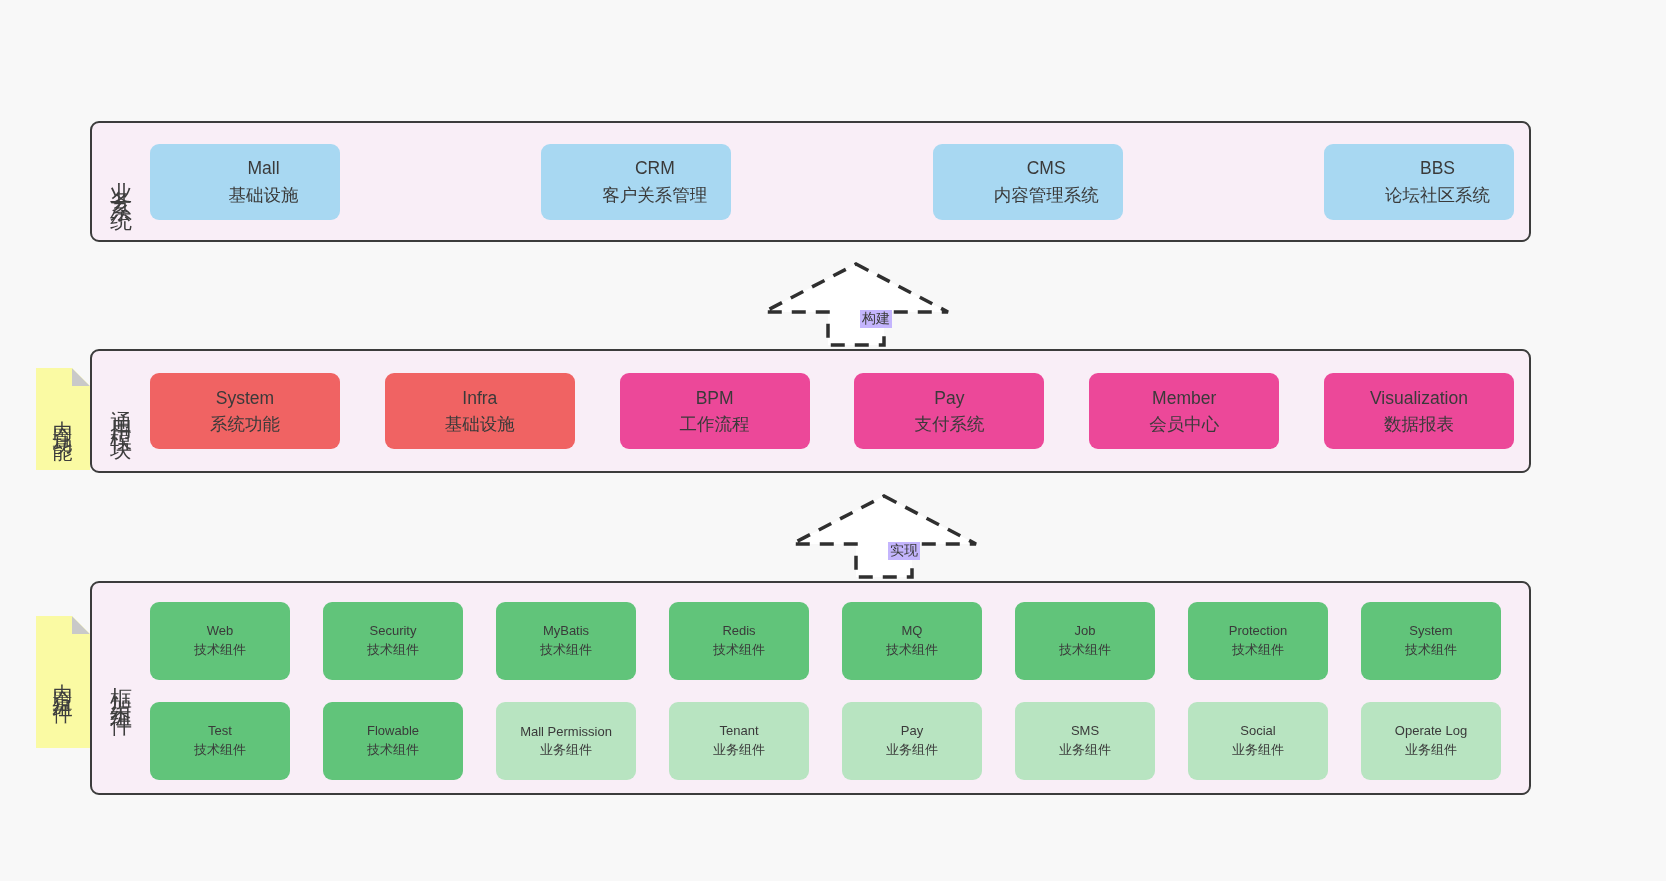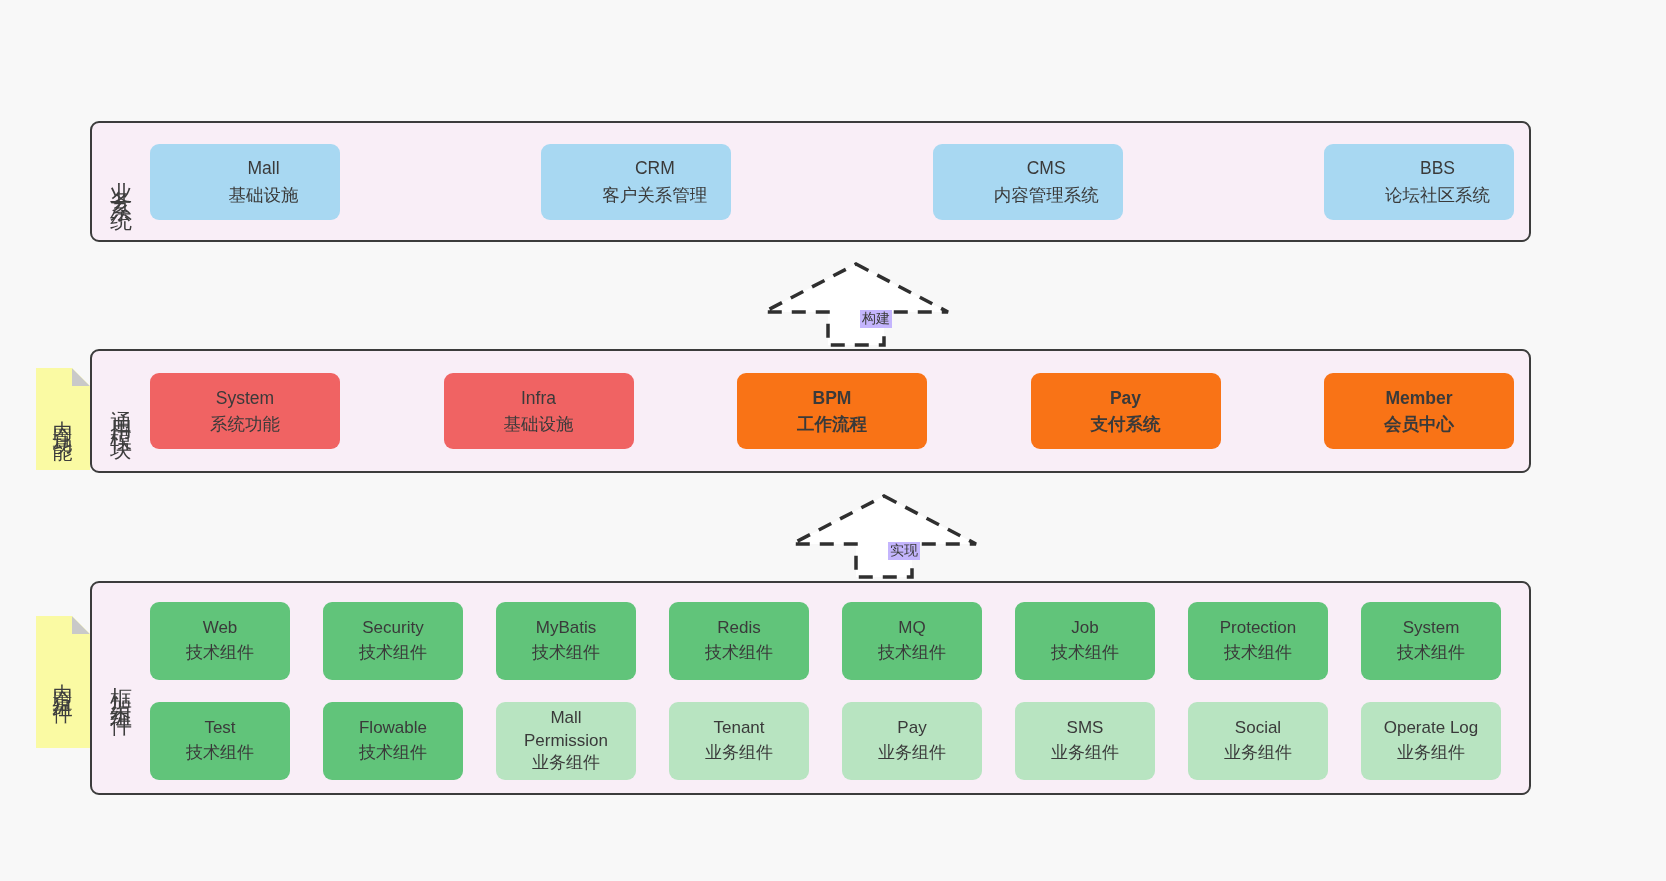--- a/index.html
+++ b/index.html
@@ -21,29 +21,29 @@
     font-size:22px;letter-spacing:9px;color:#3d3d3d;line-height:1;
   }
   .row6{flex:1;display:flex;align-items:center;justify-content:space-between;margin-right:15px;}
   .box{
     width:190px;height:76px;border-radius:9px;display:flex;flex-direction:column;
     align-items:center;justify-content:center;text-align:center;box-sizing:border-box;
   }
   .box-title,.box-sub{font-size:17.5px;line-height:1.5;color:#3a3a3a;}
   .box--blue{background:#a8d8f2;padding-left:37px;}
   .box--red{background:#f06363;}
-  .box--pink{background:#f97316;font-weight:bold;}
+  .box--pink{background:#ec4899;}
   .box--green{background:#61c47a;}
   .box--lightgreen{background:#b8e4c1;}
   .grid8{
     flex:1;margin:19px 28px 17px 0;display:grid;
     grid-template-columns:repeat(8,1fr);column-gap:33px;row-gap:22px;
   }
   .grid8 .box{width:auto;height:78px;}
-  .grid8 .box-title,.grid8 .box-sub{font-size:17px;line-height:1.45;}
+  .grid8 .box-title,.grid8 .box-sub{font-size:13px;line-height:1.45;}
   .box--tight .box-title{max-width:102px;line-height:1.3;}
   .box--tight .box-sub{line-height:1.35;}
   .sticky{
     position:absolute;width:54px;background:#fafaa3;z-index:1;
     display:flex;align-items:center;justify-content:center;
     clip-path:polygon(0 0, calc(100% - 18px) 0, 100% 18px, 100% 100%, 0 100%);
   }
   .sticky::after{
     content:"";position:absolute;top:0;right:0;width:18px;height:18px;
     background:#c9c9c9;clip-path:polygon(0 0, 100% 100%, 0 100%);
@@ -114,20 +114,24 @@
         <div class="box-sub">工作流程</div>
       </div>
       <div class="box box--pink">
         <div class="box-title">Pay</div>
         <div class="box-sub">支付系统</div>
       </div>
       <div class="box box--pink">
         <div class="box-title">Member</div>
         <div class="box-sub">会员中心</div>
       </div>
+      <div class="box box--pink">
+        <div class="box-title">Visualization</div>
+        <div class="box-sub">数据报表</div>
+      </div>
     </div>
   </div>
 
   <div class="arrow" style="left:784px;top:488px;">
     <svg width="200" height="92" viewBox="0 0 200 92">
       <polygon points="100,8 192,56 128,56 128,89 72,89 72,56 8,56" fill="#ffffff" stroke="#2f2f2f" stroke-width="3.5" stroke-dasharray="14 10"></polygon>
     </svg>
     <span class="arrow-label">实现</span>
   </div>
 

